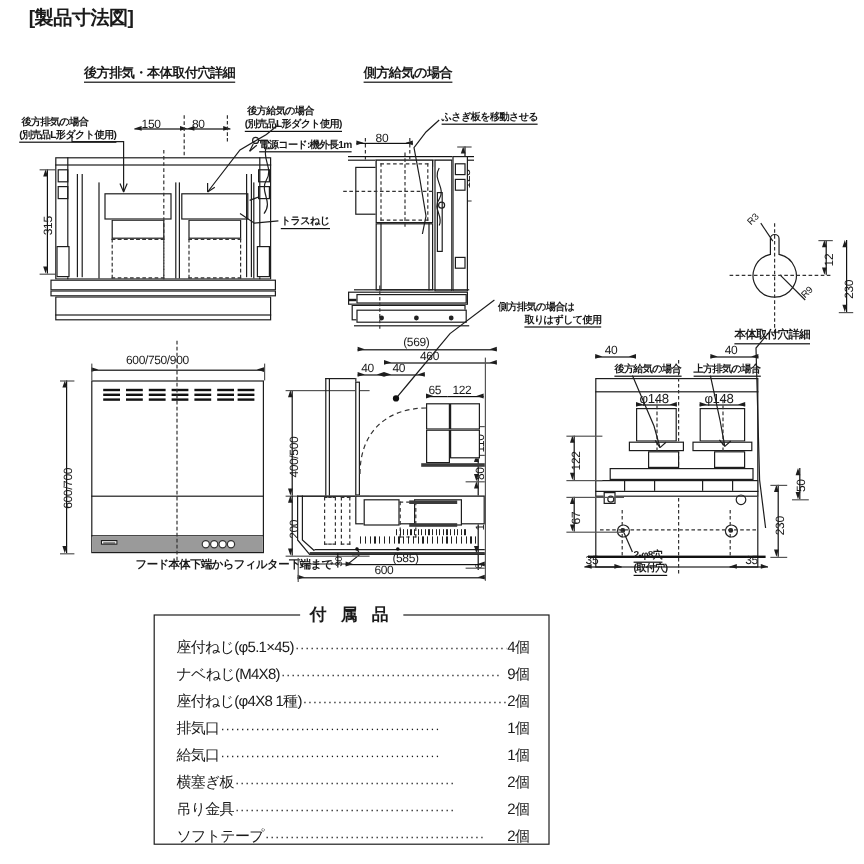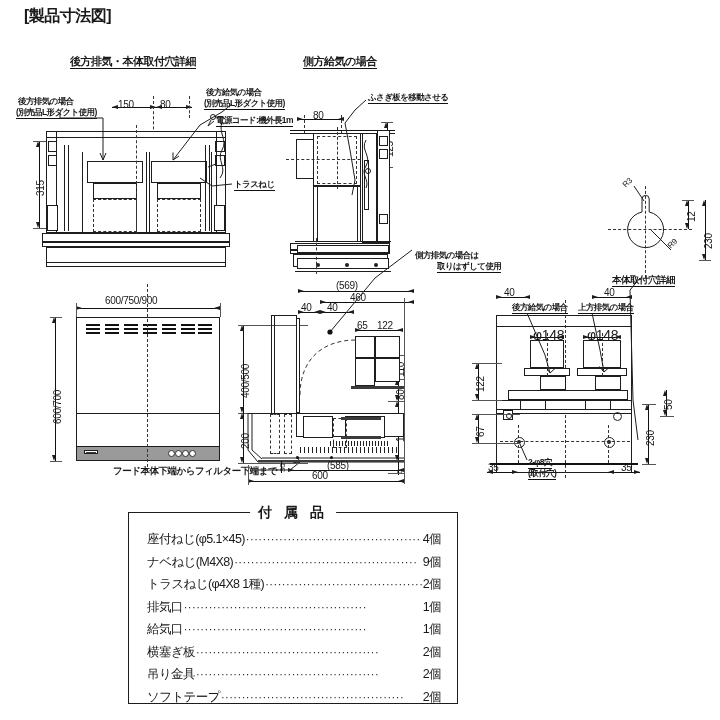--- a/index.html
+++ b/index.html
@@ -15,21 +15,21 @@
   .dash-h{position:absolute;height:0;border-top:1px dashed #444;}
   .cdash-h{position:absolute;height:0;border-top:1px dashed #333;}
   .cdash-v{position:absolute;width:0;border-left:1px dashed #333;}
   .box{position:absolute;border:1px solid #1d1d1d;box-sizing:border-box;}
   .box2{position:absolute;border:1px solid #333;box-sizing:border-box;}
   .fill{background:#fff;}
   .dk{background:#3b3b3b;}
   .mid{background:#9a9a9a;}
   .txt{position:absolute;white-space:nowrap;line-height:1;}
   .dim{font-size:10px;letter-spacing:-0.3px;}
-  .dim9{font-size:14px;letter-spacing:-0.3px;}
+  .dim9{font-size:11px;letter-spacing:-0.3px;}
   .dim8{font-size:8px;letter-spacing:-0.3px;}
   .vt{transform-origin:0 0;transform:rotate(-90deg);}
   .lbl{font-size:9.5px;font-weight:bold;letter-spacing:-0.5px;}
   .lbl8{font-size:8.5px;font-weight:bold;letter-spacing:-0.6px;}
   .ul{border-bottom:1.4px solid #111;padding-bottom:1px;}
   .hdr{font-size:11px;font-weight:bold;letter-spacing:-0.5px;border-bottom:1.6px solid #111;padding-bottom:1px;}
   #title{left:24px;top:8px;font-size:16px;font-weight:bold;letter-spacing:-0.5px;}
   .arrowL,.arrowR,.arrowU,.arrowD{position:absolute;width:0;height:0;}
   .arrowL{border-top:2.6px solid transparent;border-bottom:2.6px solid transparent;border-right:6px solid #1d1d1d;}
   .arrowR{border-top:2.6px solid transparent;border-bottom:2.6px solid transparent;border-left:6px solid #1d1d1d;}
@@ -528,21 +528,21 @@
         <span class="pname">座付ねじ(φ5.1×45)</span>
         <span class="pdots">············································</span>
         <span class="pqty">4個</span>
       </div>
       <div class="prow">
         <span class="pname">ナベねじ(M4X8)</span>
         <span class="pdots">············································</span>
         <span class="pqty">9個</span>
       </div>
       <div class="prow">
-        <span class="pname">トラスねじ(φ4X8 1種)</span>
+        <span class="pname">座付ねじ(φ4X8 1種)</span>
         <span class="pdots">············································</span>
         <span class="pqty">2個</span>
       </div>
       <div class="prow">
         <span class="pname">排気口</span>
         <span class="pdots">············································</span>
         <span class="pqty">1個</span>
       </div>
       <div class="prow">
         <span class="pname">給気口</span>

